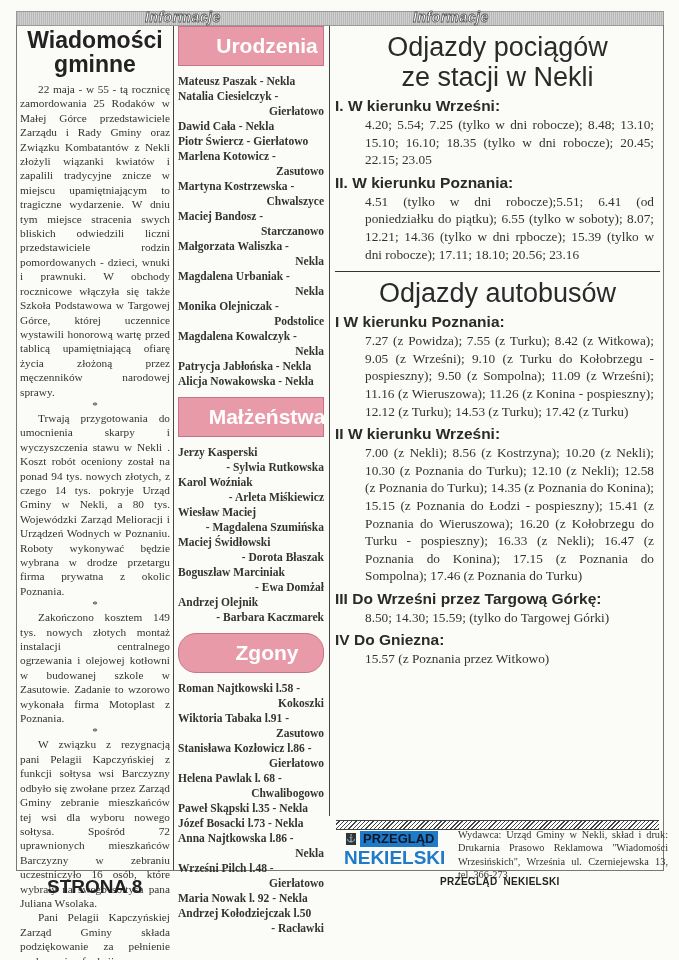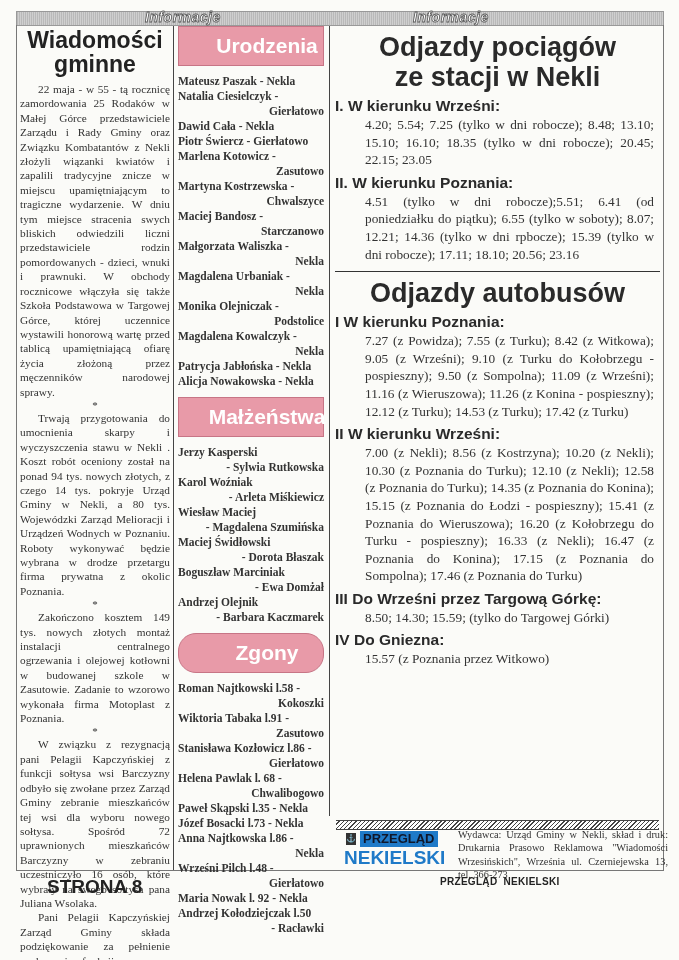--- a/index.html
+++ b/index.html
@@ -17,21 +17,21 @@
   .col2{position:absolute;left:178px;top:26px;width:146px;}
   .col3{position:absolute;left:335px;top:26px;width:325px;}
   .h-wiad{font-family:"Liberation Sans",sans-serif;font-weight:bold;font-size:23px;line-height:24px;text-align:center;color:#222;margin:2px 0 6px 0;}
   .body1{font-size:11.3px;line-height:14.4px;text-align:justify;color:#333;}
   .body1 p{margin:0;text-indent:18px;}
   .star{text-align:center;font-size:11px;line-height:12px;}
   .pinkbox{background:#e89aa8;border:1px solid #c77586;height:38px;display:flex;align-items:center;justify-content:center;
            font-family:"Liberation Sans",sans-serif;font-weight:bold;font-size:21px;color:#fff;margin:0 0 8px 0;padding-left:32px;}
   .names{font-weight:bold;font-size:11.5px;line-height:15px;color:#333;}
   .names .r{text-align:right;}
-  .h-big{font-family:"Liberation Sans",sans-serif;font-weight:bold;font-size:27px;line-height:30px;text-align:center;color:#2a2a2a;}
+  .h-big{font-family:"Liberation Sans",sans-serif;font-weight:normal;font-size:27px;line-height:30px;text-align:center;color:#2a2a2a;}
   .h-sec{font-family:"Liberation Sans",sans-serif;font-weight:bold;font-size:15.5px;line-height:20px;color:#2a2a2a;margin-top:4px;}
   .sched{font-size:13.3px;line-height:17.6px;text-align:justify;color:#333;margin-left:30px;margin-right:6px;}
   .rule{height:1px;background:#333;margin:8px 0 6px 0;}
   .hatch{position:absolute;left:336px;top:820px;width:323px;height:8px;
          background:repeating-linear-gradient(135deg,#fff 0 2px,#444 2px 3px);border-top:1px solid #444;border-bottom:1px solid #444;}
   .logo{position:absolute;left:344px;top:830px;width:100px;height:40px;}
   .logo .shield{position:absolute;left:2px;top:3px;width:10px;height:12px;background:#333;color:#fff;font-size:8px;line-height:12px;text-align:center;}
   .logo .top{position:absolute;left:16px;top:1px;background:#1f7ac8;color:#0f172a;font-family:"Liberation Sans",sans-serif;font-weight:bold;font-size:13px;line-height:16px;padding:0 3px;}
   .logo .bot{position:absolute;left:0px;top:17px;color:#1f7ac8;font-family:"Liberation Sans",sans-serif;font-weight:bold;font-size:19px;line-height:22px;}
   .imprint{position:absolute;left:458px;top:828px;width:210px;font-size:10.3px;line-height:13.4px;color:#333;text-align:justify;}

